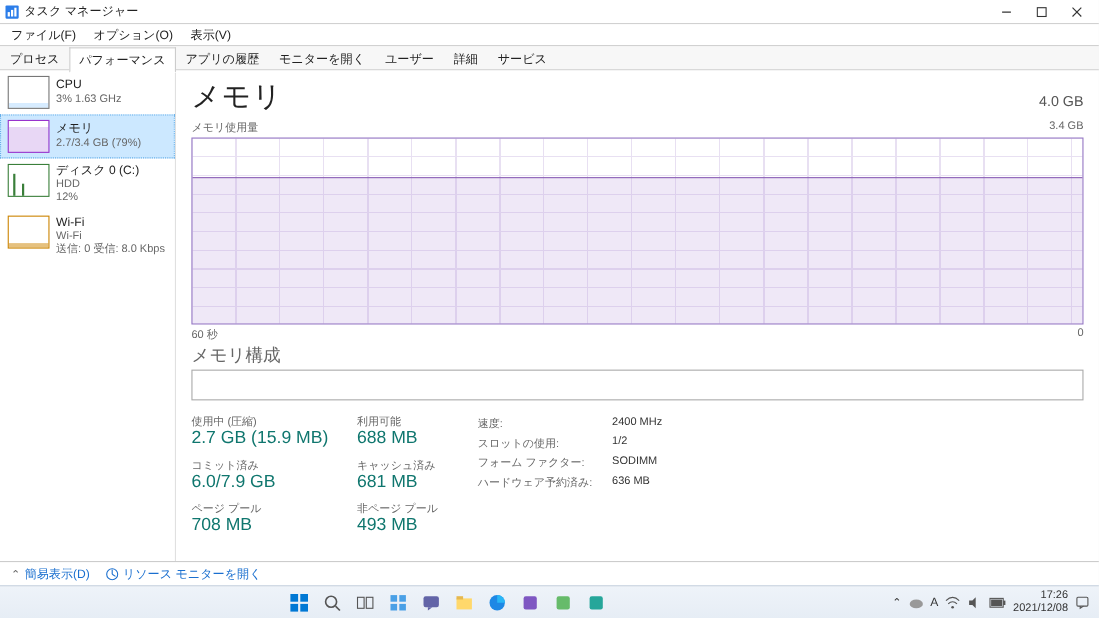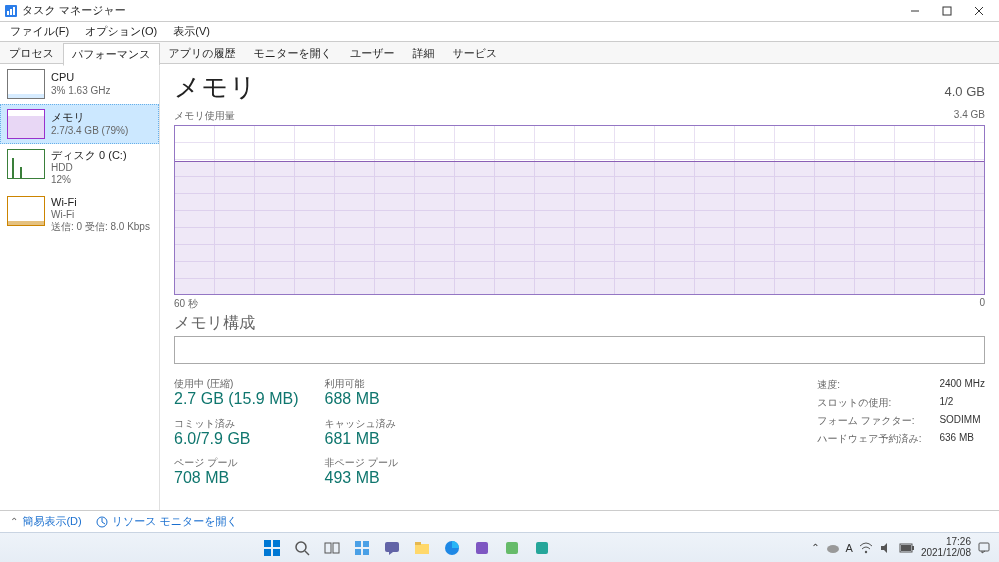--- a/index.html
+++ b/index.html
@@ -51,21 +51,21 @@
            background:
              repeating-linear-gradient(to right, transparent 0, transparent 39px, #e8e0f2 39px, #e8e0f2 40px),
              repeating-linear-gradient(to bottom, transparent 0, transparent 16px, #e8e0f2 16px, #e8e0f2 17px),
              #fff; }
   .chart .fill { position:absolute; left:0; right:0; bottom:0; height:79%; background:rgba(180,150,220,0.22); border-top:1px solid #8a5fb5; }
   .chart .fill::before{content:"";position:absolute;top:0;left:0;right:35%;height:1px;}
   .axis-row { display:flex; justify-content:space-between; font-size:10px; color:#666; margin-top:2px;}
   .comp-label{ font-size:16px; color:#666; margin-top:2px;}
   .comp-bar { height:28px; border:1px solid #aaa; margin-top:2px; background:#fff; }
 
-  .stats { display:flex; gap:36px; margin-top:14px;justify-content:space-between; }
+  .stats { display:flex; gap:36px; margin-top:14px; }
   .stats-left { display:grid; grid-template-columns:auto auto; column-gap:26px; row-gap:10px; }
   .stat-label { font-size:10px; color:#666; line-height:1.2; }
   .stat-value { font-size:16px; color:#0f766e; line-height:1.1; }
   .stats-right { display:grid; grid-template-columns:auto auto; column-gap:18px; row-gap:4px; font-size:10px; color:#666; align-content:start;}
   .stats-right .v { color:#333; }
 
   
   .footer { height:22px; background:#fff; border-top:1px solid #ccc; display:flex; align-items:center; gap:14px; padding:0 10px; font-size:11px; }
   .footer .link { color:#1a6fcf; cursor:default; display:flex; align-items:center; gap:4px;}
   .footer .chev { font-size:10px; color:#666; }

